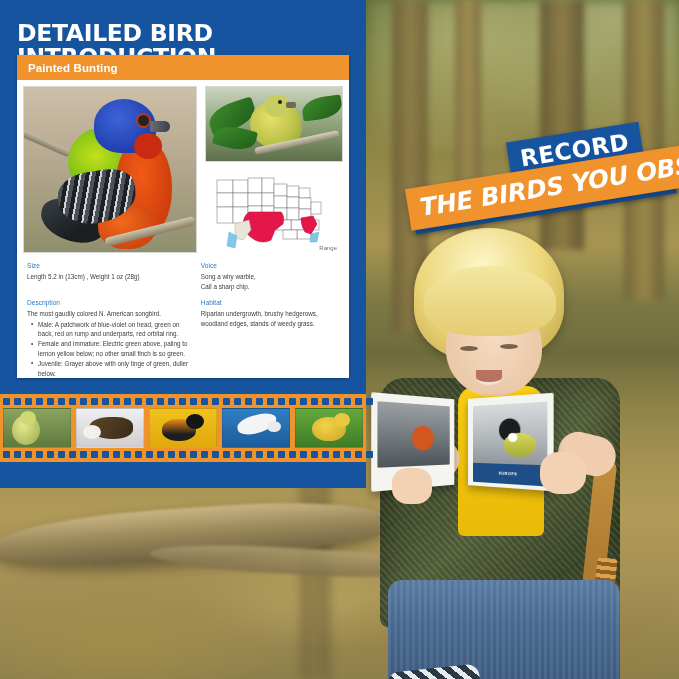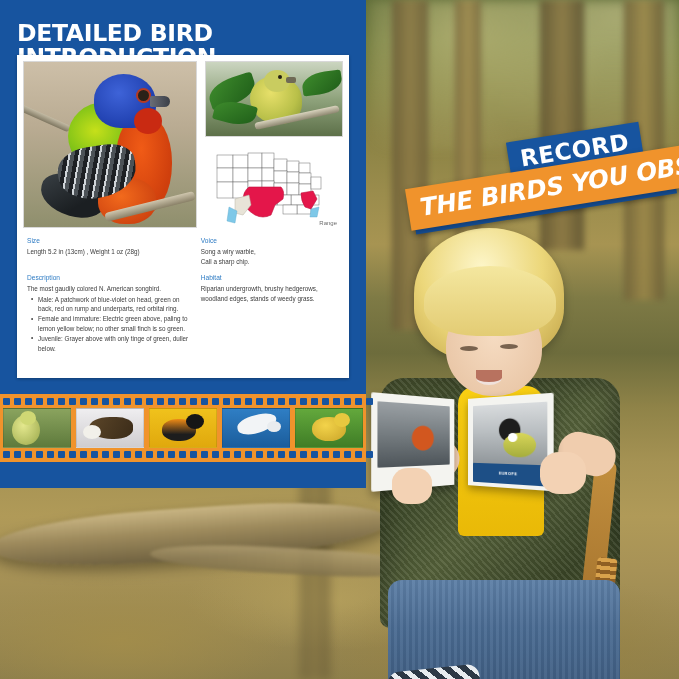--- a/index.html
+++ b/index.html
@@ -253,20 +253,23 @@
       </div>
     </div>
   </div>
   <div class="ch-hand l" style="position:absolute;left:392px;top:468px;width:40px;height:36px;background:#f3d2b4;border-radius:40%;"></div>
   <div class="ch-hand r" style="position:absolute;left:540px;top:452px;width:46px;height:42px;background:#f3d2b4;border-radius:42%;"></div>
 
   <div class="panel">
     <div class="panel-title">DETAILED BIRD INTRODUCTION</div>
 
     <div class="card">
+      <div class="card-head">
+        <span>Painted Bunting</span>
+      </div>
 
       <div class="media">
 
         <div class="main-photo">
           <div class="bu-branch2"></div>
           <div class="bunting">
             <div class="bu-tail"></div>
             <div class="bu-back"></div>
             <div class="bu-breast"></div>
             <div class="bu-rump"></div>

